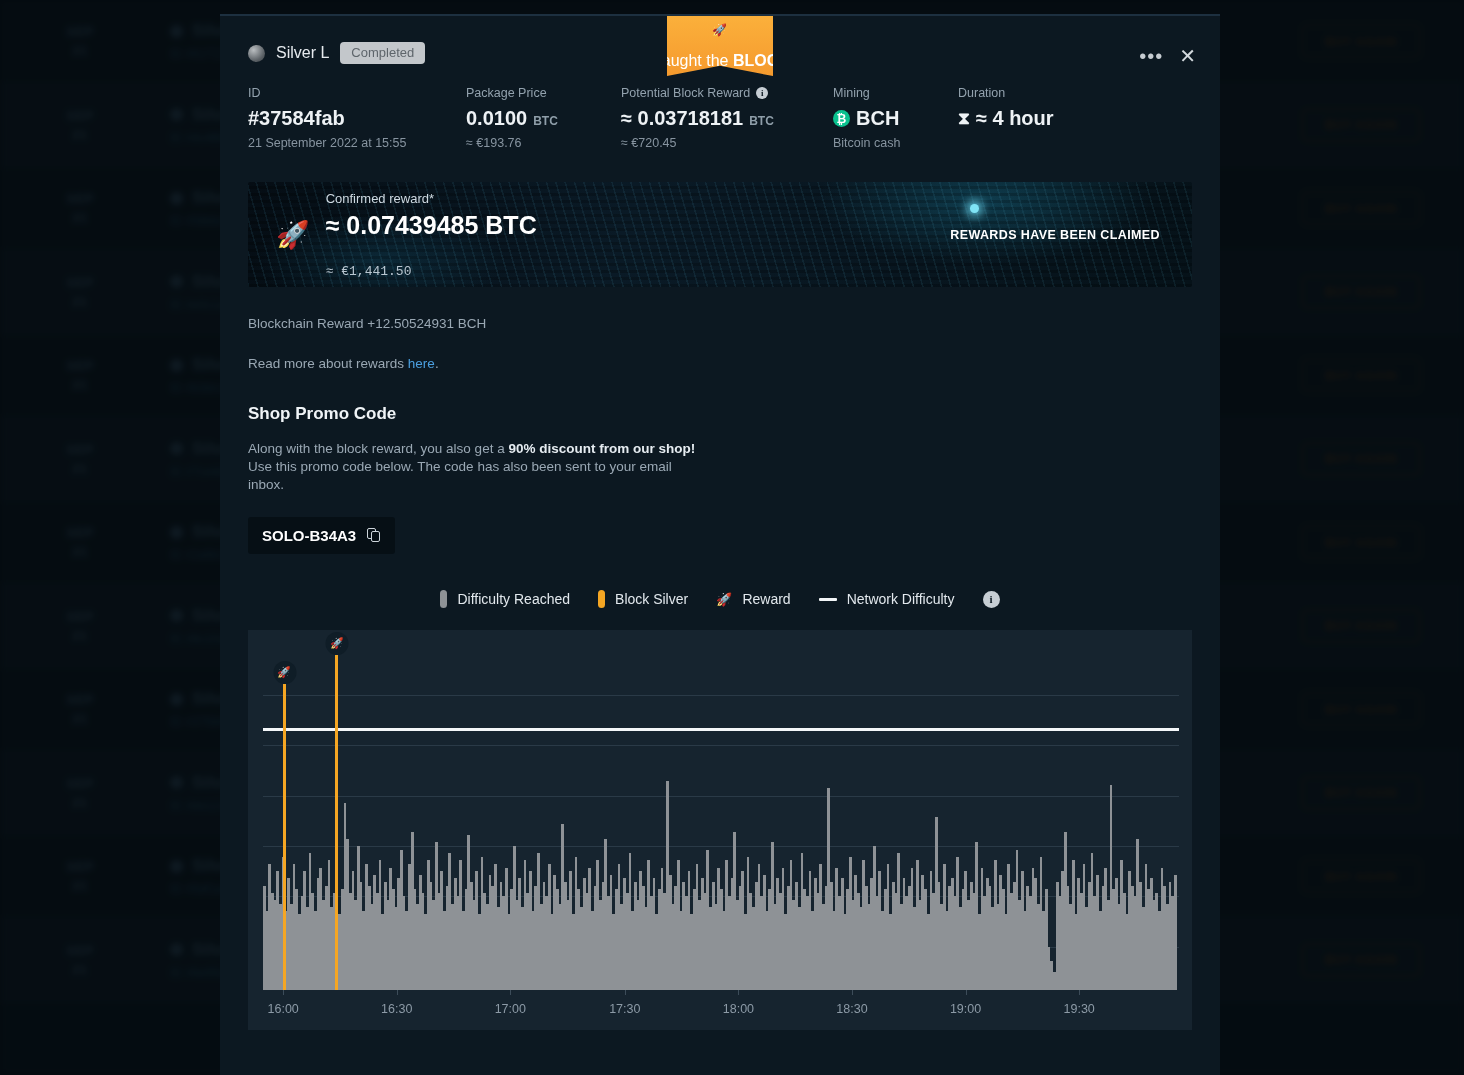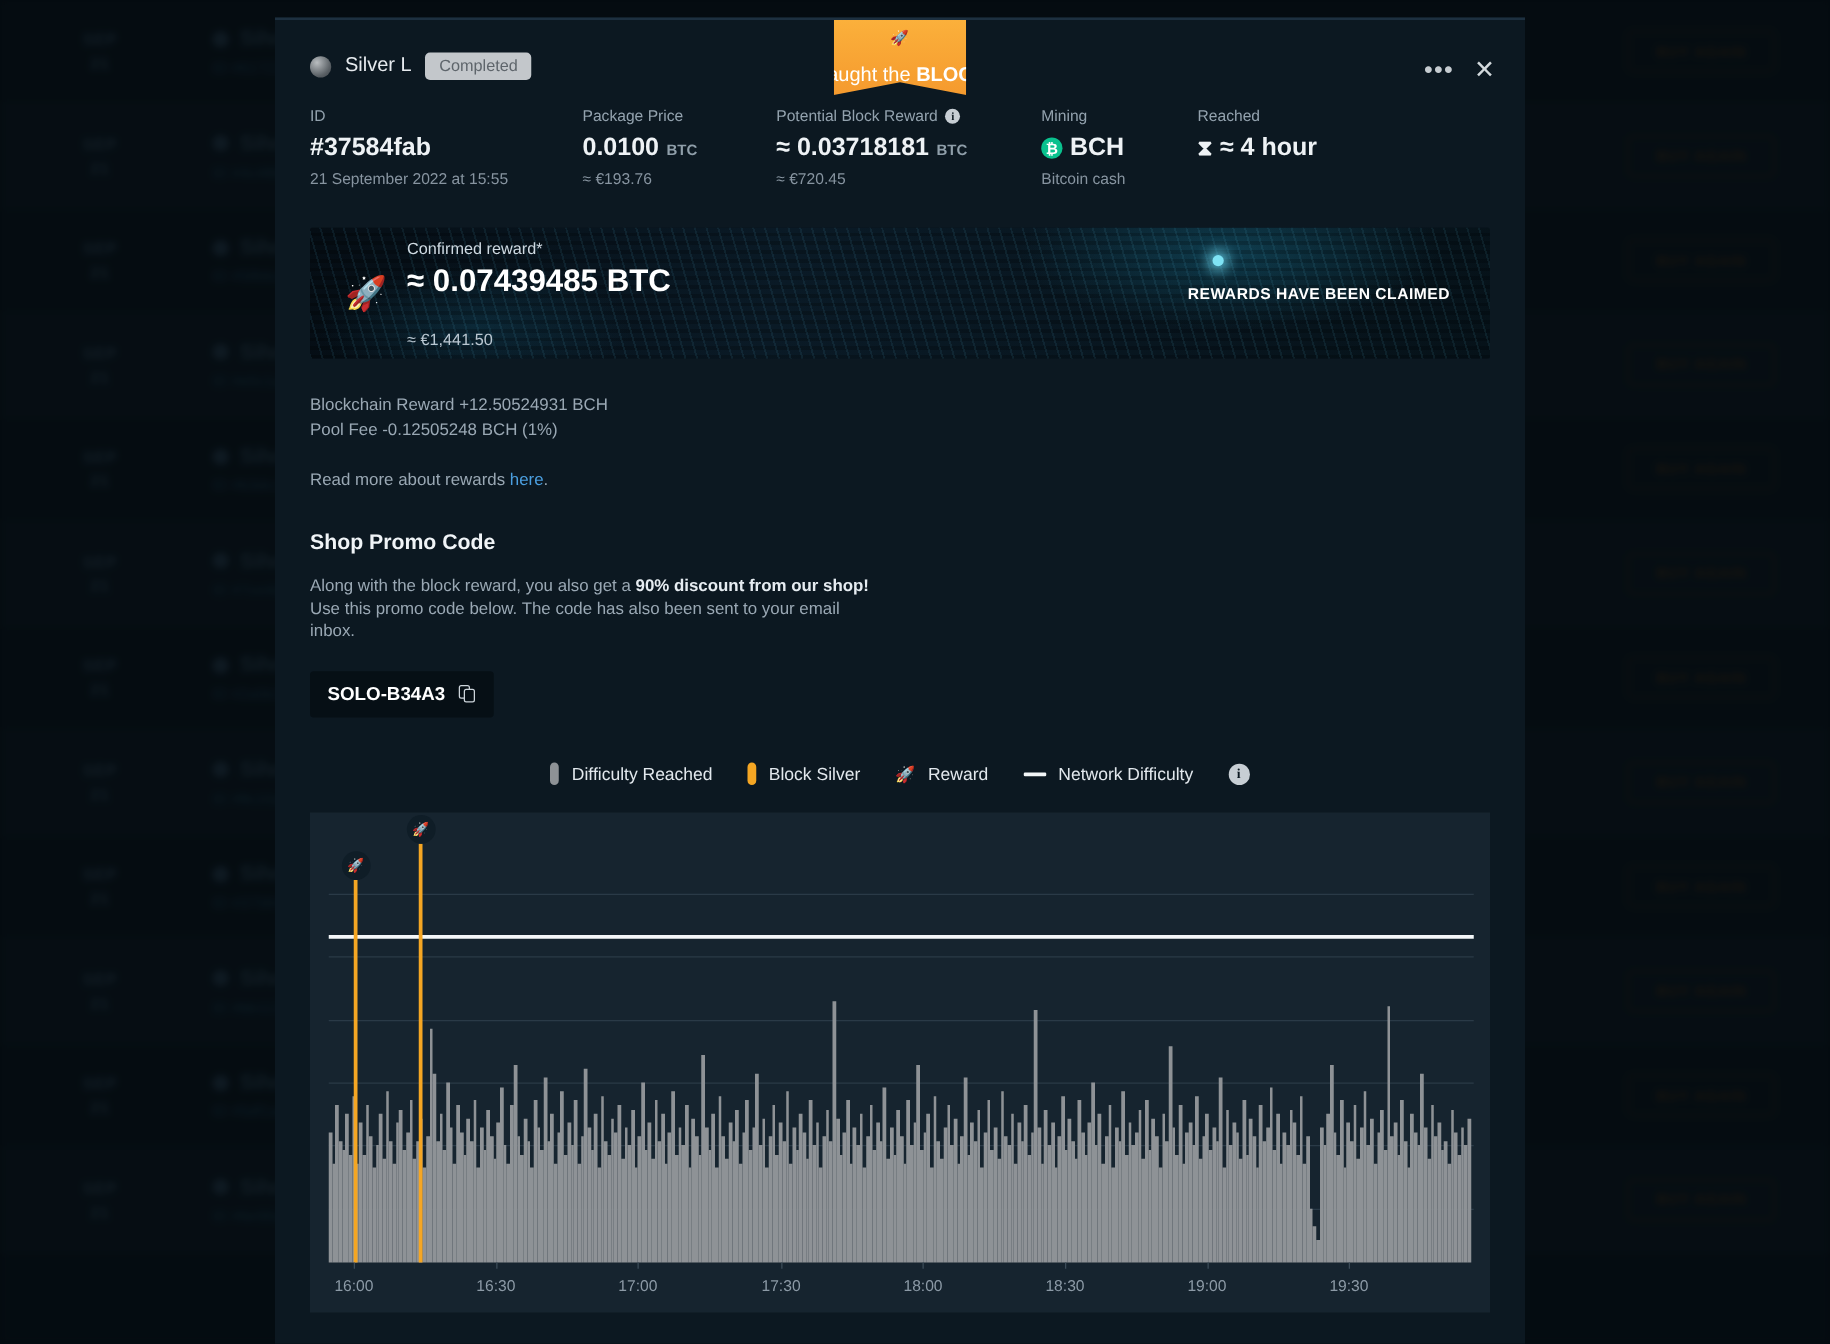--- a/index.html
+++ b/index.html
@@ -150,21 +150,21 @@
   }
   #reward-banner .glow {
     position: absolute; width: 9px; height: 9px; border-radius: 50%;
     background: #7fe3f5; box-shadow: 0 0 10px 4px rgba(110,220,245,.75);
     left: 722px; top: 22px;
   }
   .rb-rocket { position: relative; font-size: 27px; margin-left: 28px; }
   .rb-text { position: relative; margin-left: 16px; }
   .rb-label { color: #cfdae2; font-size: 13px; }
   .rb-amount { color: #ffffff; font-size: 25px; font-weight: bold; margin-top: 5px; }
-  .rb-fiat { color: #b9c6d0; font-size: 13px; margin-top: 24px; }
+  .rb-fiat { color: #b9c6d0; font-size: 13px; margin-top: 24px; font-family: Liberation Mono, monospace; }
   .rb-claimed {
     position: absolute; right: 32px; top: 50%; transform: translateY(-50%);
     color: #ffffff; font-size: 12.5px; font-weight: bold; letter-spacing: .4px;
   }
 
   
   #reward-struct { padding: 27px 28px 0 28px; }
   #reward-struct p { color: #9aa8b4; font-size: 13.5px; line-height: 20px; }
   #reward-struct .read-more { margin-top: 20px; }
   #reward-struct a { color: #4b9fe0; text-decoration: none; }
@@ -398,21 +398,21 @@
           <span>Mining</span>
         </div>
       <div class="stat-value">
         <span class="bch-badge">₿</span>
         <span>BCH</span>
       </div>
       <div class="stat-sub">Bitcoin cash</div>
     </div>
     <div class="stat">
       <div class="stat-label">
-          <span>Reached</span>
+          <span>Duration</span>
         </div>
       <div class="stat-value">
         <span class="hourglass">⧗</span>
         <span>≈ 4 hour</span>
       </div>
     </div>
   </div>
 
   <div id="reward-banner">
     <div class="dots-fx"></div>
@@ -421,21 +421,20 @@
     <div class="rb-text">
       <div class="rb-label">Confirmed reward*</div>
       <div class="rb-amount">≈ 0.07439485 BTC</div>
       <div class="rb-fiat">≈ €1,441.50</div>
     </div>
     <div class="rb-claimed">REWARDS HAVE BEEN CLAIMED</div>
   </div>
 
   <div id="reward-struct">
     <p>Blockchain Reward +12.50524931 BCH</p>
-    <p>Pool Fee -0.12505248 BCH (1%)</p>
     <p class="read-more"><span>Read more about rewards </span><a href="#">here</a><span>.</span></p>
   </div>
 
   <div id="promo">
     <div class="promo-title">Shop Promo Code</div>
     <div class="promo-desc"><span>Along with the block reward, you also get a </span><b>90% discount from our shop!</b><span> Use this promo code below. The code has also been sent to your email inbox.</span></div>
     <div class="promo-code-box">
       <span class="promo-code-text">SOLO-B34A3</span>
       <span class="copy-ico">
           <i class="back"></i>

